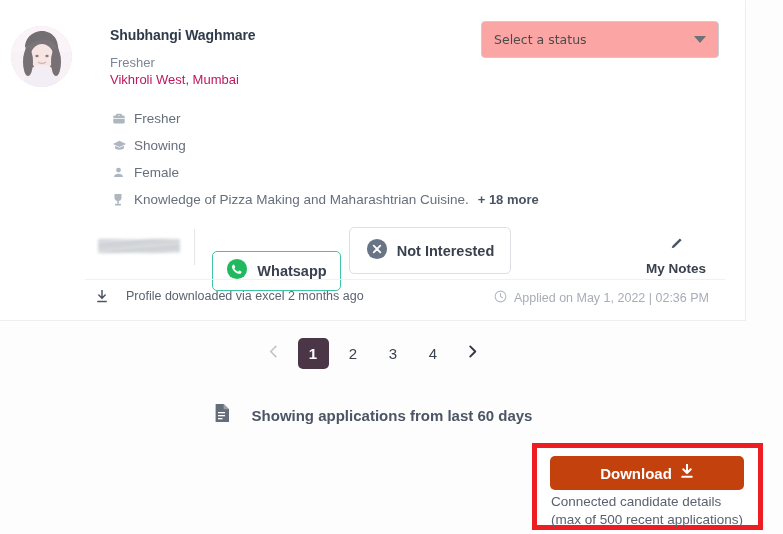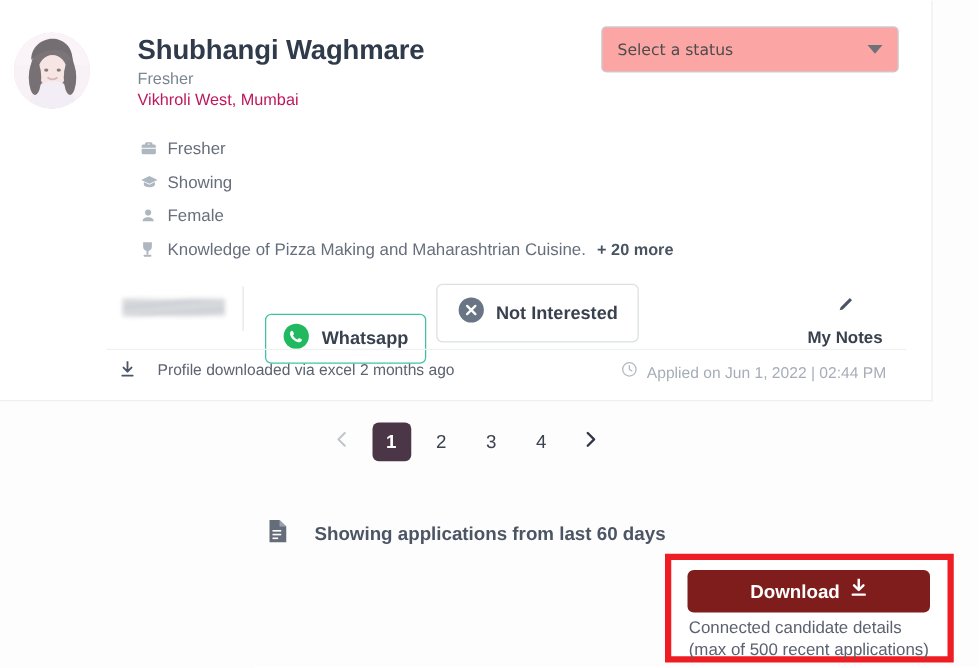--- a/index.html
+++ b/index.html
@@ -24,21 +24,21 @@
   .avatar {
     position: absolute; left: 11px; top: 25px;
     width: 61px; height: 61px; border-radius: 50%;
     overflow: hidden;
     background: #f2e7ee;
   }
   .avatar svg { display: block; width: 61px; height: 61px; }
 
   .cand-name {
     position: absolute; left: 110px; top: 26px;
-    font-size: 22px; font-weight: bold; color: #2f3a4a;
+    font-size: 14px; font-weight: bold; color: #2f3a4a;
     letter-spacing: -0.1px;
   }
   .cand-sub1 {
     position: absolute; left: 110px; top: 54px;
     font-size: 13px; color: #7b8594;
   }
   .cand-sub2 {
     position: absolute; left: 110px; top: 71px;
     font-size: 13px; color: #be185d;
   }
@@ -134,36 +134,36 @@
   }
   .pg-num {
     min-width: 31px; height: 31px; padding: 0 6px;
     display: flex; align-items: center; justify-content: center;
     font-size: 15px; color: #3b4250; border-radius: 5px; cursor: pointer;
   }
   .pg-num.active { background: #4b3648; color: #ffffff; font-weight: bold; }
 
   
   .showing {
-    position: absolute; left: 0; top: 416px; width: 746px;
+    position: absolute; left: 0; top: 404px; width: 746px;
     display: flex; align-items: center; justify-content: center; gap: 22px;
   }
   .showing .t { font-size: 15px; font-weight: bold; color: #4c5564; }
 
   
   .dl-highlight {
     position: absolute; left: 532px; top: 443px;
     width: 231px; height: 87px;
     border: 5px solid #ee1d23;
     background: #ffffff;
   }
   .dl-btn {
     position: absolute; left: 550px; top: 456px;
     width: 194px; height: 34px;
-    background: #7f1d1d; border-radius: 5px;
+    background: #c2410c; border-radius: 5px;
     display: flex; align-items: center; justify-content: center; gap: 8px;
     cursor: pointer;
   }
   .dl-btn .lbl { font-size: 15px; font-weight: bold; color: #ffffff; }
   .dl-cap1 {
     position: absolute; left: 551px; top: 494px;
     font-size: 13.5px; color: #5b6170;
   }
   .dl-cap2 {
     position: absolute; left: 551px; top: 512px;
@@ -245,21 +245,21 @@
 
         <div class="attr-row">
           <span class="attr-ic">
             <svg width="12" height="14" viewBox="0 0 12 16" fill="currentColor">
               <path d="M2 1h8v4a4 4 0 0 1-8 0V1z"></path>
               <rect x="5.1" y="8.5" width="1.8" height="3.6"></rect>
               <rect x="2.6" y="12.4" width="6.8" height="1.8" rx="0.5"></rect>
             </svg>
           </span>
           <span class="attr-tx">Knowledge of Pizza Making and Maharashtrian Cuisine.</span>
-          <span class="more-link">+ 20 more</span>
+          <span class="more-link">+ 18 more</span>
         </div>
 
       </div>
 
       <div class="phone-blur"></div>
       <div class="vdiv"></div>
 
       <div class="btn-wa">
         <span>
           <svg width="22" height="22" viewBox="0 0 24 24">
@@ -302,21 +302,21 @@
         <span class="t">Profile downloaded via excel 2 months ago</span>
       </div>
 
       <div class="applied">
         <span>
           <svg width="13" height="13" viewBox="0 0 16 16" fill="none" stroke="#b3b9c2" stroke-width="1.3">
             <circle cx="8" cy="8" r="6.6"></circle>
             <path d="M8 4.4V8l2.5 1.6" stroke-linecap="round"></path>
           </svg>
         </span>
-        <span class="t">Applied on Jun 1, 2022 | 02:44 PM</span>
+        <span class="t">Applied on May 1, 2022 | 02:36 PM</span>
       </div>
 
     </div>
   </div>
 
   <div class="pager">
     <div class="pg-arrow">
       <span>
         <svg width="13" height="15" viewBox="0 0 14 16" fill="none" stroke="#c0c4cb" stroke-width="1.8" stroke-linecap="round" stroke-linejoin="round">
           <path d="M9.5 2.5L4 8l5.5 5.5"></path>

